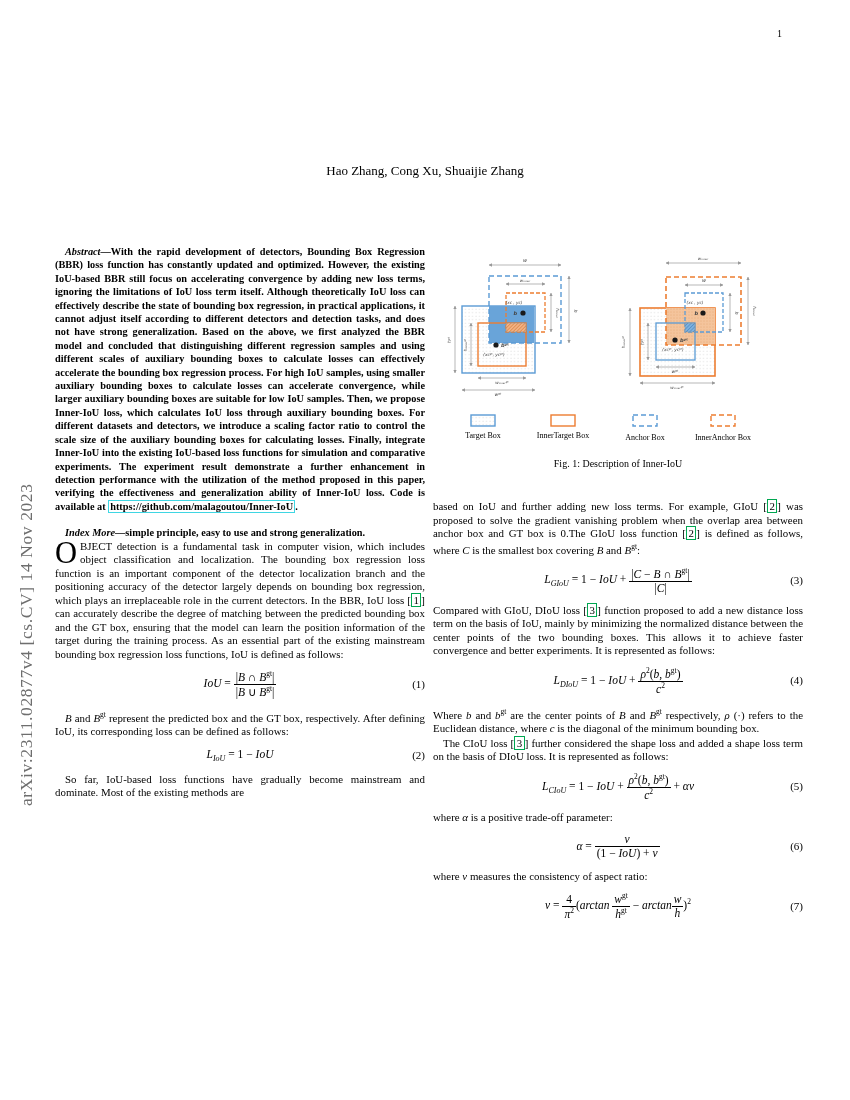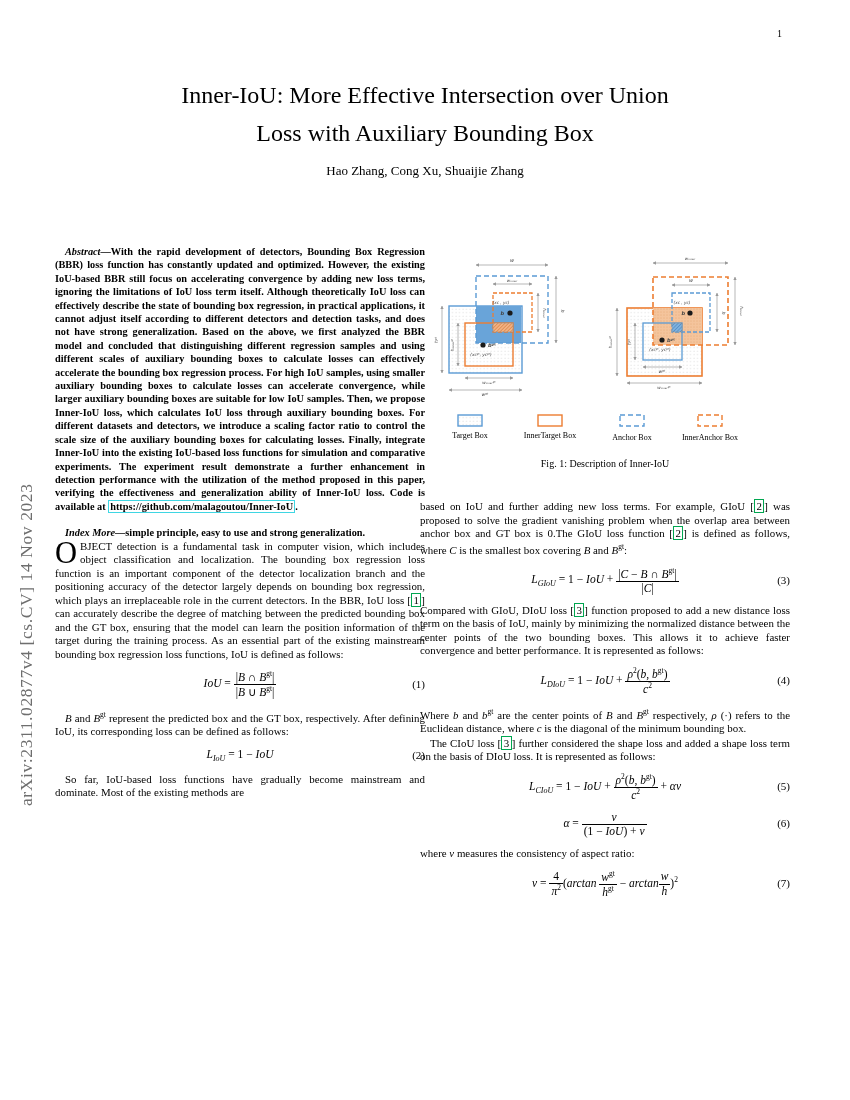--- a/index.html
+++ b/index.html
@@ -12,21 +12,21 @@
 
   .pageno { position:absolute; top:28px; right:68px; font-size:10px; }
 
   .title { position:absolute; top:76px; left:0; width:850px; margin:0; text-align:center;
            font-size:24px; font-weight:normal; line-height:38px; }
   .authors { position:absolute; top:163px; left:0; width:850px; text-align:center; font-size:13px; }
 
   .col { position:absolute; top:245px; width:370px; font-size:10.9px; line-height:13.5px;
          text-align:justify; }
   .col.left { left:55px; }
-  .col.right { left:420px; }
+  .col.right { left:433px; }
 
   .abstract { margin:0; font-weight:bold; font-size:10.3px; line-height:13.4px; text-indent:10px; }
   .indexterms { margin-top:13px; }
   .lead { font-style:italic; }
   .url { color:#000; font-weight:bold; text-decoration:none; border:1.3px solid #3fd6e3; padding:0 1px; cursor:pointer;font-family:Liberation Serif, serif; }
 
   .section { margin:24px 0 10px 0; text-align:center; font-weight:normal; font-size:12.5px;
              font-variant:small-caps; letter-spacing:0.4px; }
 
   .body { margin:0 0 1px 0; text-indent:10px; }
@@ -53,24 +53,20 @@
   .figlegend { font-family:"Liberation Serif", serif; font-size:8px; fill:#000; }
 </style>
 </head>
 <body>
 
 <div class="page">
 
   <div class="arxiv-side">arXiv:2311.02877v4  [cs.CV]  14 Nov 2023</div>
   <div class="pageno">1</div>
 
-  <h1 class="title">
-    <span>Inner-IoU: More Effective Intersection over Union</span><br>
-    <span>Loss with Auxiliary Bounding Box</span>
-  </h1>
   <div class="authors">Hao Zhang, Cong Xu, Shuaijie Zhang</div>
 
   <div class="col left">
     <p class="abstract">
       <span class="lead">Abstract</span><span>—With the rapid development of detectors, Bounding Box Regression (BBR) loss function has constantly updated and optimized. However, the existing IoU-based BBR still focus on accelerating convergence by adding new loss terms, ignoring the limitations of IoU loss term itself. Although theoretically IoU loss can effectively describe the state of bounding box regression, in practical applications, it cannot adjust itself according to different detectors and detection tasks, and does not have strong generalization. Based on the above, we first analyzed the BBR model and concluded that distinguishing different regression samples and using different scales of auxiliary bounding boxes to calculate losses can effectively accelerate the bounding box regression process. For high IoU samples, using smaller auxiliary bounding boxes to calculate losses can accelerate convergence, while larger auxiliary bounding boxes are suitable for low IoU samples. Then, we propose Inner-IoU loss, which calculates IoU loss through auxiliary bounding boxes. For different datasets and detectors, we introduce a scaling factor ratio to control the scale size of the auxiliary bounding boxes for calculating losses. Finally, integrate Inner-IoU into the existing IoU-based loss functions for simulation and comparative experiments. The experiment result demonstrate a further enhancement in detection performance with the utilization of the method proposed in this paper, verifying the effectiveness and generalization ability of Inner-IoU loss. Code is available at </span><a class="url">https://github.com/malagoutou/Inner-IoU</a><span>.</span>
     </p>
     <p class="abstract indexterms">
       <span class="lead">Index More</span><span>—simple principle, easy to use and strong generalization.</span>
     </p>
 
@@ -205,39 +201,40 @@
     <p class="body noindent">
       <span>based on IoU and further adding new loss terms. For example, GIoU </span><span class="cite-wrap">[<span class="cite">2</span>]</span><span> was proposed to solve the gradient vanishing problem when the overlap area between anchor box and GT box is 0.The GIoU loss function </span><span class="cite-wrap">[<span class="cite">2</span>]</span><span> is defined as follows, where <i>C</i> is the smallest box covering <i>B</i> and <i>B</i><sup>gt</sup>:</span>
     </p>
 
     <div class="eq">
       <span class="eqbody"><i>L</i><sub><i>GIoU</i></sub> = 1 − <i>IoU</i> + <span class="frac"><span class="num">|<i>C</i> − <i>B</i> ∩ <i>B</i><sup>gt</sup>|</span><span class="den">|<i>C</i>|</span></span></span>
       <span class="eqnum">(3)</span>
     </div>
 
     <p class="body noindent">
-      <span>Compared with GIoU, DIoU loss </span><span class="cite-wrap">[<span class="cite">3</span>]</span><span> function proposed to add a new distance loss term on the basis of IoU, mainly by minimizing the normalized distance between the center points of the two bounding boxes. This allows it to achieve faster convergence and better performance. It is represented as follows:</span>
+      <span>Compared with GIoU, DIoU loss </span><span class="cite-wrap">[<span class="cite">3</span>]</span><span> function proposed to add a new distance loss term on the basis of IoU, mainly by minimizing the normalized distance between the center points of the two bounding boxes. This allows it to achieve faster convergence and better experiments. It is represented as follows:</span>
     </p>
 
     <div class="eq">
       <span class="eqbody"><i>L</i><sub><i>DIoU</i></sub> = 1 − <i>IoU</i> + <span class="frac"><span class="num"><i>ρ</i><sup>2</sup>(<i>b</i>, <i>b</i><sup>gt</sup>)</span><span class="den"><i>c</i><sup>2</sup></span></span></span>
       <span class="eqnum">(4)</span>
     </div>
 
     <p class="body noindent">Where <i>b</i> and <i>b</i><sup>gt</sup> are the center points of <i>B</i> and <i>B</i><sup>gt</sup> respectively, <i>ρ</i> (·) refers to the Euclidean distance, where <i>c</i> is the diagonal of the minimum bounding box.</p>
 
     <p class="body">
       <span>The CIoU loss </span><span class="cite-wrap">[<span class="cite">3</span>]</span><span> further considered the shape loss and added a shape loss term on the basis of DIoU loss. It is represented as follows:</span>
     </p>
 
     <div class="eq">
       <span class="eqbody"><i>L</i><sub><i>CIoU</i></sub> = 1 − <i>IoU</i> + <span class="frac"><span class="num"><i>ρ</i><sup>2</sup>(<i>b</i>, <i>b</i><sup>gt</sup>)</span><span class="den"><i>c</i><sup>2</sup></span></span> + <i>αv</i></span>
       <span class="eqnum">(5)</span>
     </div>
 
+    <p class="body noindent">where <i>α</i> is a positive trade-off parameter:</p>
 
     <div class="eq">
       <span class="eqbody"><i>α</i> = <span class="frac"><span class="num"><i>v</i></span><span class="den">(1 − <i>IoU</i>) + <i>v</i></span></span></span>
       <span class="eqnum">(6)</span>
     </div>
 
     <p class="body noindent">where <i>v</i> measures the consistency of aspect ratio:</p>
 
     <div class="eq">
       <span class="eqbody"><i>v</i> = <span class="frac"><span class="num">4</span><span class="den"><i>π</i><sup>2</sup></span></span>(<i>arctan</i> <span class="frac"><span class="num"><i>w</i><sup>gt</sup></span><span class="den"><i>h</i><sup>gt</sup></span></span> − <i>arctan</i><span class="frac"><span class="num"><i>w</i></span><span class="den"><i>h</i></span></span>)<sup>2</sup></span>

